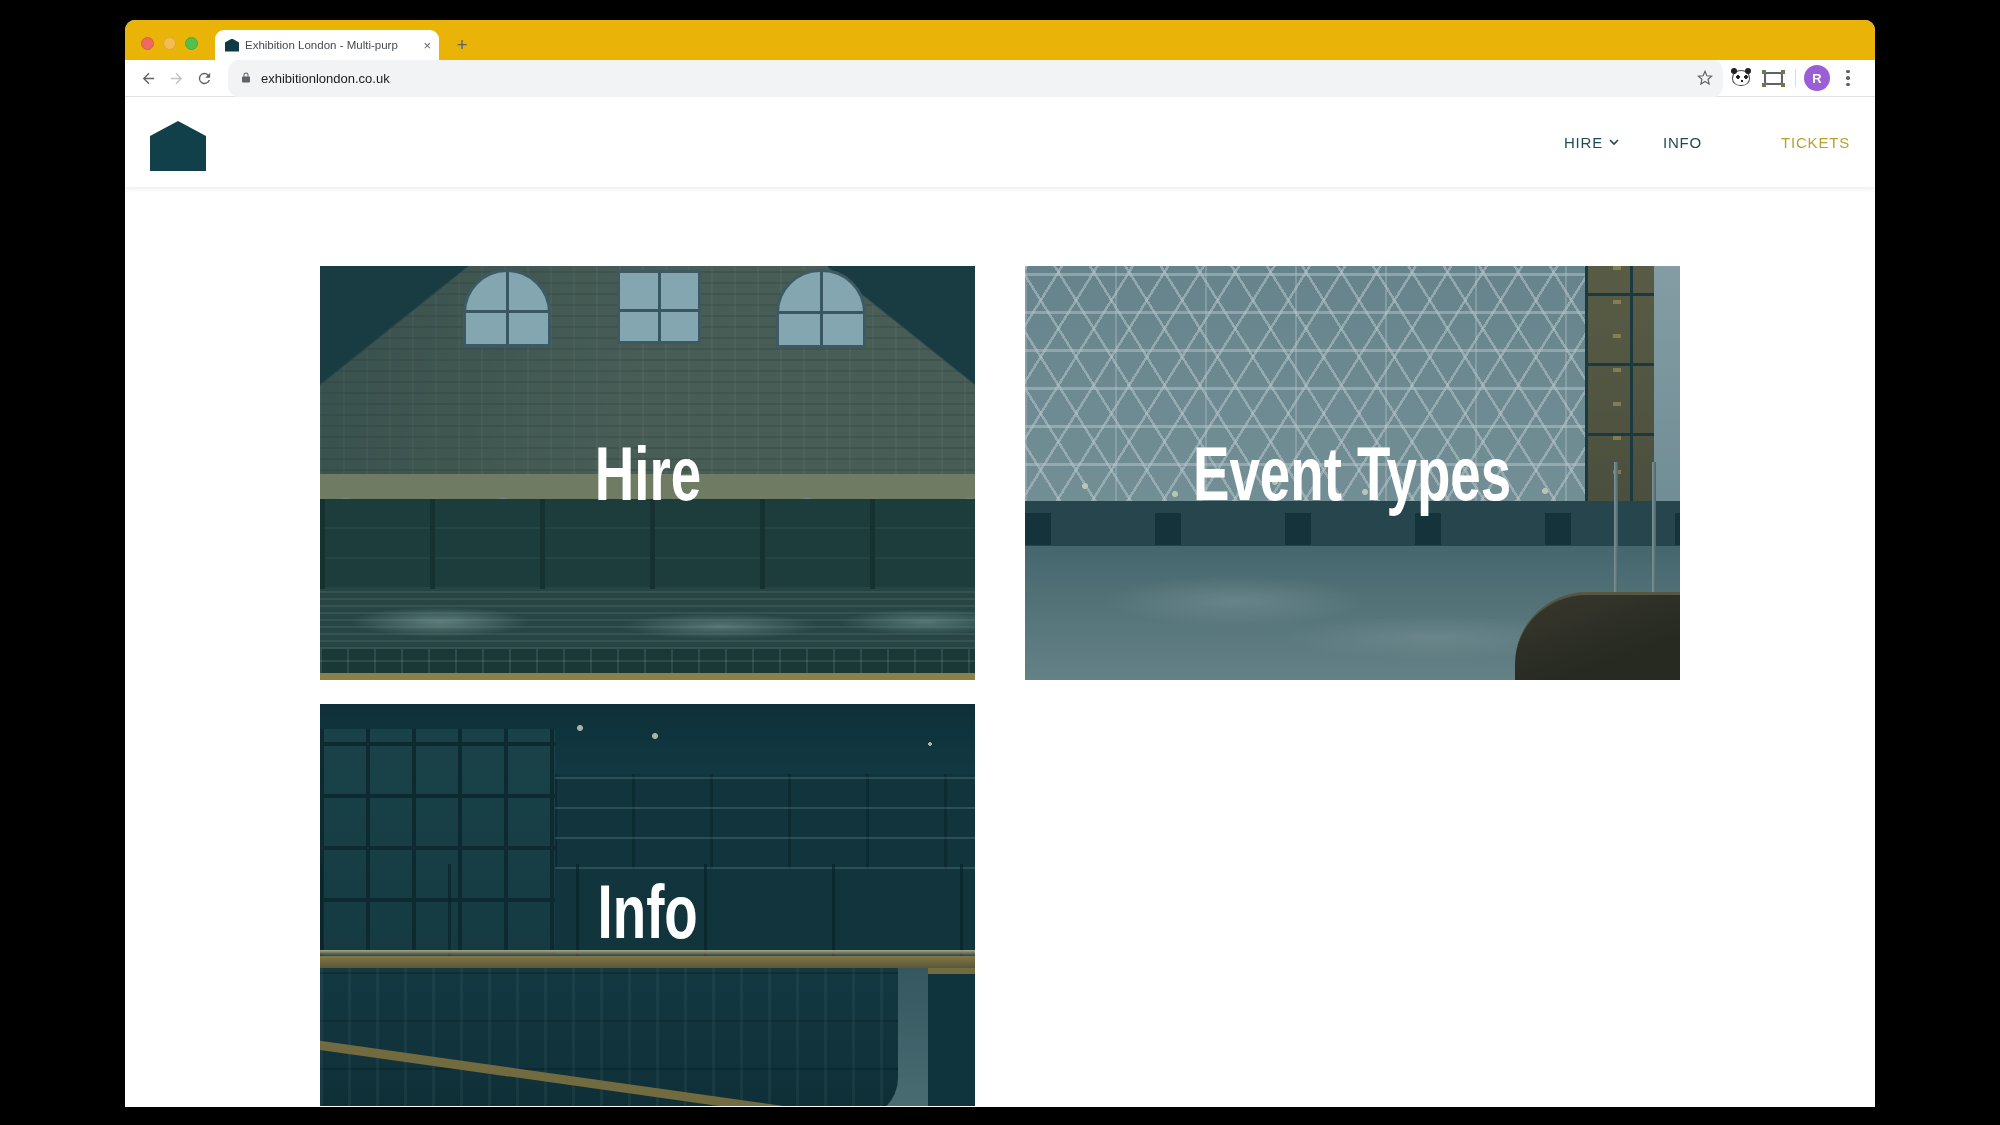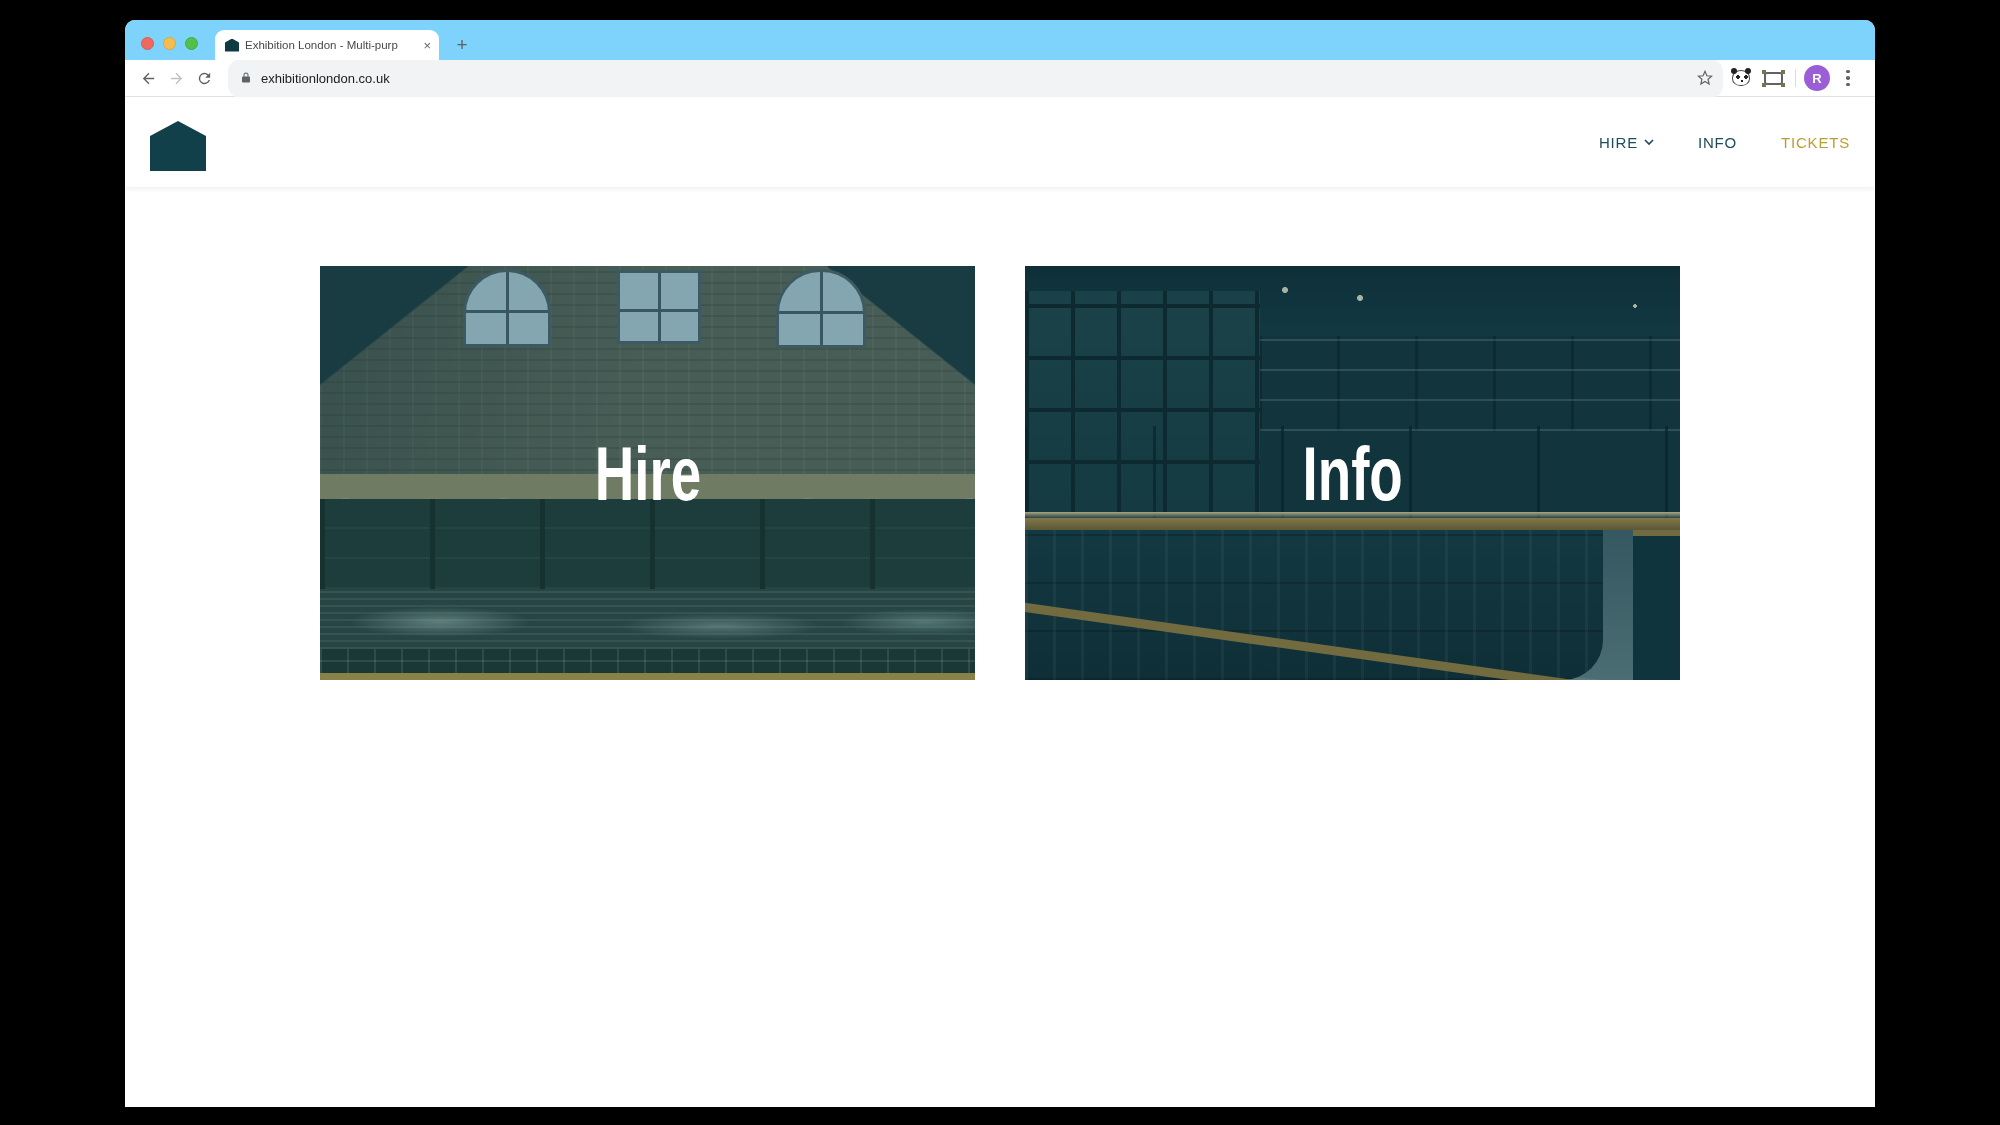--- a/index.html
+++ b/index.html
@@ -1,21 +1,21 @@
 <!DOCTYPE html>
 <html><head>
 <meta charset="utf-8">
 <style>
   html,body{margin:0;padding:0;background:#000;width:2000px;height:1125px;overflow:hidden;
     font-family:"Liberation Sans",sans-serif;}
   .stage{position:absolute;left:0;top:0;width:2000px;height:1125px;background:#000;}
   
   .bwindow{position:absolute;left:125px;top:20px;width:1750px;height:1087px;
     border-radius:10px 10px 0 0;overflow:hidden;background:#fff;}
-  .tabstrip{position:relative;height:40px;background:#7dd3fc;}
+  .tabstrip{position:relative;height:40px;background:#eab308;}
   .lights{position:absolute;left:16px;top:17px;display:flex;gap:9px;}
   .light{width:13px;height:13px;border-radius:50%;}
   .light.red{background:#ee6a5f;border:1px solid #d95b50;box-sizing:border-box;}
   .light.yellow{background:#f5bd4f;border:1px solid #dfa73c;box-sizing:border-box;}
   .light.green{background:#54c04c;border:1px solid #43ab3f;box-sizing:border-box;}
   .tab{position:absolute;left:90px;top:10px;width:224px;height:30px;background:#fff;
     border-radius:9px 9px 0 0;display:flex;align-items:center;padding:0 8px 0 10px;box-sizing:border-box;}
   .favicon{width:14px;height:13px;background:#0e3a44;flex:0 0 auto;
     clip-path:polygon(50% 0,100% 30%,100% 100%,0 100%,0 30%);}
   .tabtitle{flex:1;margin:0 6px;font-size:11.5px;color:#45494d;white-space:nowrap;overflow:hidden;}
@@ -45,21 +45,21 @@
     display:flex;align-items:center;justify-content:center;flex:0 0 auto;}
   .kebab{display:flex;flex-direction:column;gap:3px;align-items:center;}
   .kebab i{width:3.5px;height:3.5px;border-radius:50%;background:#5f6368;}
   
   .page{position:relative;height:1009px;background:#fff;overflow:hidden;}
   .siteheader{position:relative;height:90px;background:#fff;box-shadow:0 2px 5px rgba(0,0,0,.07);z-index:5;}
   .logo{position:absolute;left:25px;top:24px;width:56px;height:50px;background:#11404b;
     clip-path:polygon(50% 0,100% 30%,100% 100%,0 100%,0 30%);}
   .sitenav{position:absolute;right:25px;top:0;height:90px;display:flex;align-items:center;gap:44px;}
   .navitem{font-size:15px;letter-spacing:.8px;color:#1d4b57;font-weight:500;display:flex;align-items:center;gap:6px;}
-  .navitem.gold{color:#b99f2f;}
+  .navitem.gold{color:#b99f2f;margin-left:35px;}
   .chev{width:10px;height:10px;}
   .main{width:1360px;margin:0 auto;padding-top:79px;display:grid;grid-template-columns:655px 655px;
     grid-column-gap:50px;grid-row-gap:24px;}
   .card{position:relative;width:655px;height:414px;overflow:hidden;background:#35565a;cursor:pointer;}
   .card-title{position:absolute;inset:0;display:flex;align-items:center;justify-content:center;z-index:30;}
   .card-title span{display:inline-block;transform:scaleX(.72);font-size:76px;font-weight:bold;color:#fff;letter-spacing:0;}
   .lyr{position:absolute;}
   .tint{position:absolute;inset:0;background:rgba(16,56,66,.22);z-index:20;}
   
   .h-brick{inset:0;background-color:#57685c;
@@ -298,20 +298,35 @@
           <div class="lyr h-mezz"></div>
           <div class="lyr h-rail"></div>
           <div class="lyr h-tiles"></div>
           <div class="lyr h-gold"></div>
           <div class="tint"></div>
           <div class="card-title">
               <span>Hire</span>
             </div>
         </div>
 
+        <div class="card">
+          <div class="lyr e-sky"></div>
+          <div class="lyr e-lights"></div>
+          <div class="lyr e-right"></div>
+          <div class="lyr e-curtain"></div>
+          <div class="lyr e-wall"></div>
+          <div class="lyr e-floor"></div>
+          <div class="e-pole" style="left:589px;"></div>
+          <div class="e-pole" style="left:627px;"></div>
+          <div class="lyr e-bar" style="right:0;bottom:0;"></div>
+          <div class="tint"></div>
+          <div class="card-title">
+              <span>Event Types</span>
+            </div>
+        </div>
 
 
         <div class="card">
           <div class="lyr i-base"></div>
           <div class="lyr i-ceil"></div>
           <div class="lyr i-glass"></div>
           <div class="lyr i-rack"></div>
           <div class="lyr i-wall"></div>
           <div class="lyr i-floor"></div>
           <div class="lyr i-floorwedge"></div>

